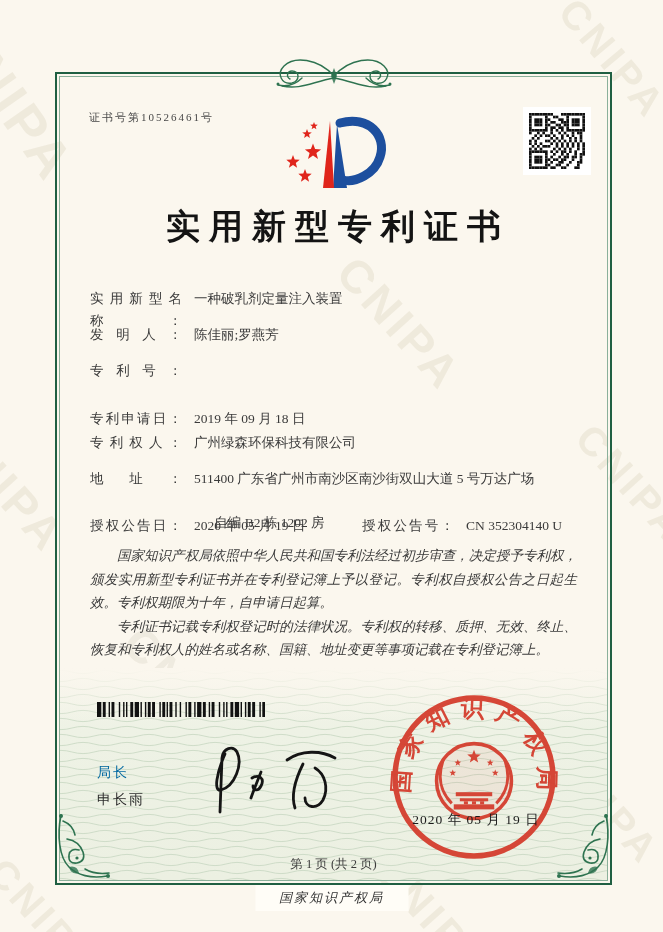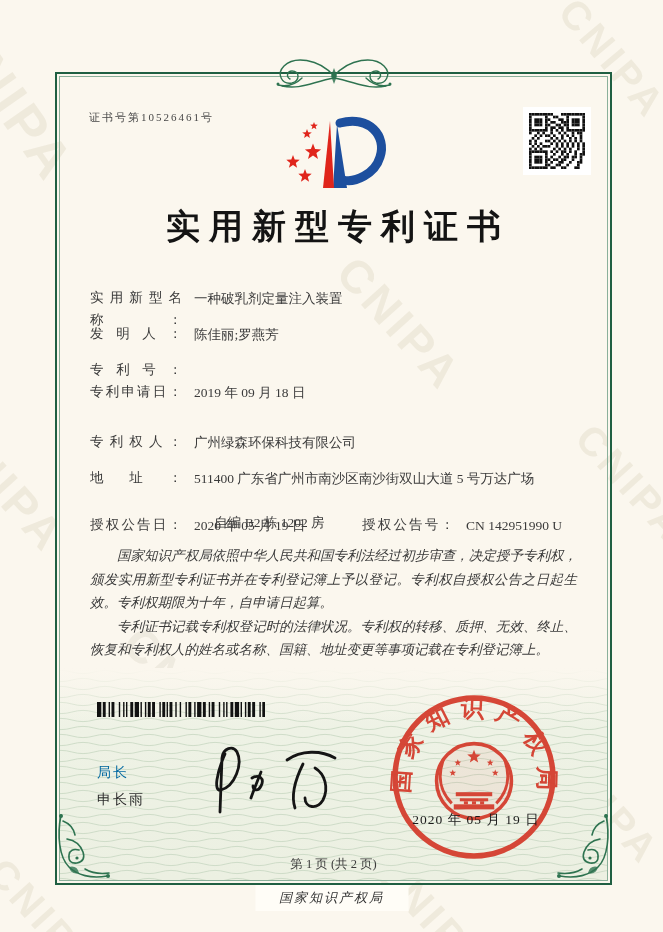--- a/index.html
+++ b/index.html
@@ -47,27 +47,27 @@
   .cert-no{position:absolute;left:32px;top:36px;font-size:11px;letter-spacing:2px;color:#474747;white-space:pre;z-index:2;}
   .logo{position:absolute;left:226px;top:34px;z-index:2;}
   .qr-box{position:absolute;left:466px;top:33px;width:68px;height:68px;background:#fff;z-index:2;}
   .qr-box svg{position:absolute;left:6px;top:6px;}
   .title{
     position:absolute;left:0;top:130px;width:100%;text-align:center;
     font-size:34px;font-weight:bold;letter-spacing:9px;text-indent:9px;color:#141414;z-index:2;
   }
   
   .field{position:absolute;left:33px;width:495px;font-size:13.5px;line-height:22px;color:#3b3b3b;z-index:2;}
-  .f-label{display:inline-block;width:92px;text-align:justify;text-align-last:justify;vertical-align:top;color:#3b3b3b;font-family:Liberation Mono, monospace;}
+  .f-label{display:inline-block;width:92px;text-align:justify;text-align-last:justify;vertical-align:top;color:#3b3b3b;}
   .f-value{position:absolute;left:104px;top:0;white-space:pre;}
   .f-value .l2{white-space:pre;text-align:right;}
   .grant2{position:absolute;left:272px;top:0;}
   .grant2 .f-label{width:92px;}
   .grant2 .f-value{left:104px;}
-  .f0{top:214px}.f1{top:250px}.f2{top:286px}.f3{top:308px}.f4{top:358px}.f5{top:394px}.f6{top:441px}
+  .f0{top:214px}.f1{top:250px}.f2{top:286px}.f3{top:334px}.f4{top:358px}.f5{top:394px}.f6{top:441px}
   
   .body-text{
     position:absolute;left:33px;top:470px;width:487px;z-index:2;
     font-size:13.5px;line-height:23.5px;font-style:italic;text-align:justify;color:#3a3a3a;
   }
   .body-text p{margin:0;text-indent:2em;}
   
   .barcode{position:absolute;left:40px;top:628px;z-index:2;}
   .director-label{position:absolute;left:40px;top:690px;font-family:"Liberation Sans","DejaVu Sans",sans-serif;font-size:14px;letter-spacing:2px;color:#0369a1;z-index:2;}
   .director-name{position:absolute;left:40px;top:717px;font-family:"Liberation Sans","DejaVu Sans",sans-serif;font-size:14px;letter-spacing:2px;color:#2b2b2b;z-index:2;}
@@ -453,21 +453,21 @@
   <div class="field f5">
     <span class="f-label">地址：</span>
     <span class="f-value"><span>511400 广东省广州市南沙区南沙街双山大道 5 号万达广场</span><br>
       <span class="l2">自编 B2 栋 1202 房</span></span>
   </div>
   <div class="field f6">
     <span class="f-label">授权公告日：</span>
     <span class="f-value">2020 年 05 月 19 日</span>
     <span class="grant2">
       <span class="f-label">授权公告号：</span>
-      <span class="f-value">CN 142951990 U</span>
+      <span class="f-value">CN 352304140 U</span>
     </span>
   </div>
 
   <div class="body-text">
     <p>国家知识产权局依照中华人民共和国专利法经过初步审查，决定授予专利权，颁发实用新型专利证书并在专利登记簿上予以登记。专利权自授权公告之日起生效。专利权期限为十年，自申请日起算。</p>
     <p>专利证书记载专利权登记时的法律状况。专利权的转移、质押、无效、终止、恢复和专利权人的姓名或名称、国籍、地址变更等事项记载在专利登记簿上。</p>
   </div>
 
   <svg class="barcode" id="barcode" width="168" height="15">
       <rect x="0.0" y="0" width="4.3" height="15" fill="#111111"></rect>

